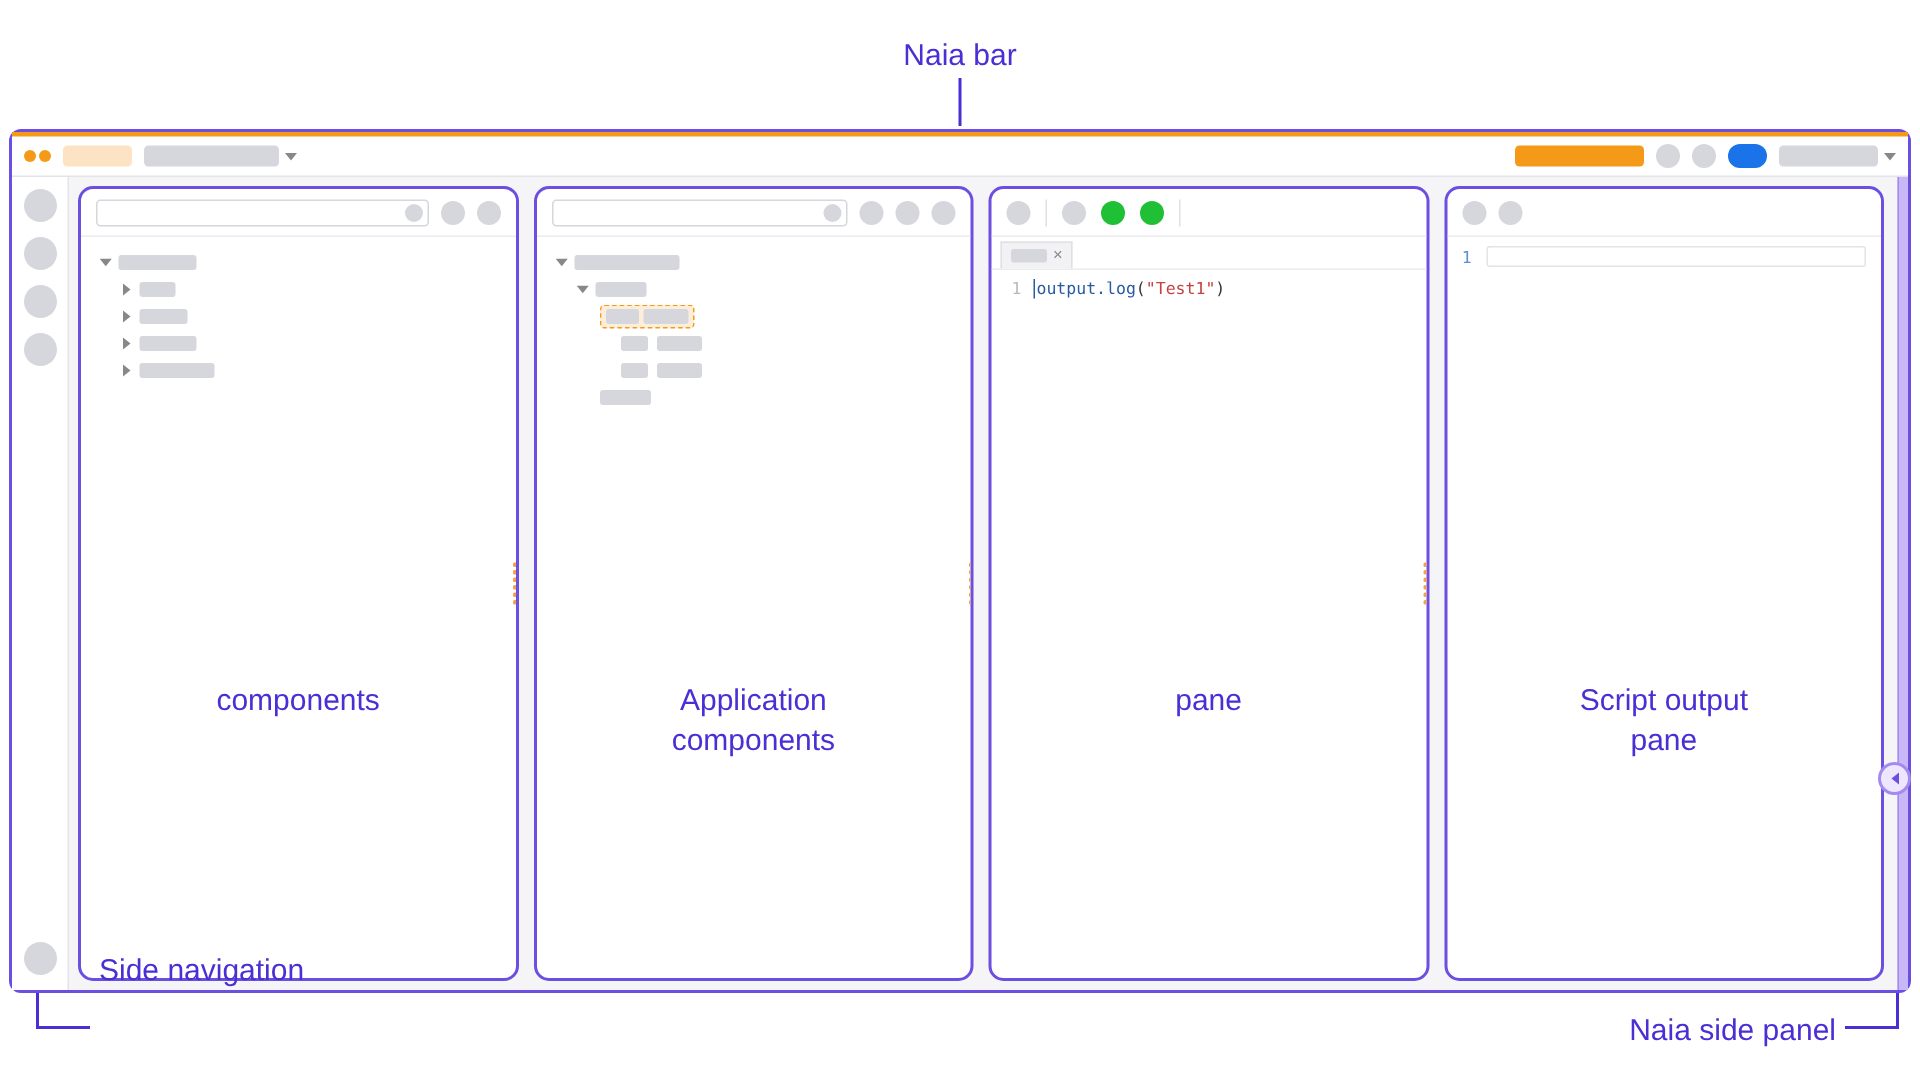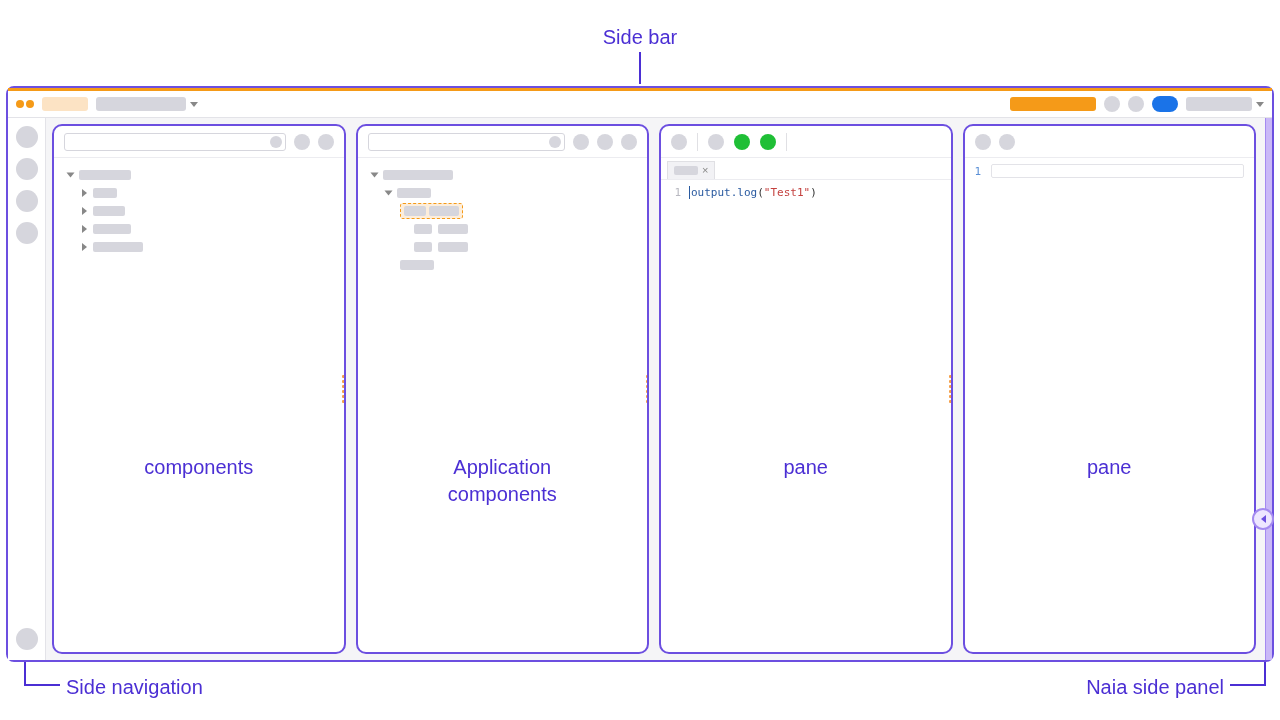--- a/index.html
+++ b/index.html
@@ -166,21 +166,21 @@
   .panel-caption {
     position:absolute; left:0; right:0; top: 328px;
     text-align:center; color:#4b2fd4; font-size:20px; line-height:1.35;
     pointer-events:none;
   }
 </style>
 </head>
 <body>
 
 <div class="annotation" style="left:0; right:0; top:24px;">
-  <span>Side bar</span>
+  <span>Naia bar</span>
 </div>
 <div class="annot-line" style="left:639px; top:52px; width:2px; height:32px;"></div>
 
 <div class="main-frame">
 
   <div class="shell-bar">
     <div class="logo-dots">
       <div class="logo-dot"></div>
         <div class="logo-dot"></div>
     </div>
@@ -350,30 +350,31 @@
         <div class="tb-circle"></div>
         <div class="tb-circle"></div>
       </div>
       <div class="output-area">
         <div class="output-line">
           <div class="out-num">1</div>
           <div class="out-box"></div>
         </div>
       </div>
       <div class="panel-caption">
+        <div>Script output</div>
         <div>pane</div>
       </div>
     </div>
 
   </div>
 </div>
 
 <div class="annot-line" style="left:24px; top:662px; width:2px; height:22px;"></div>
 <div class="annot-line" style="left:24px; top:684px; width:36px; height:2px;"></div>
-<div class="annotation" style="left:66px; top:674px; text-align:right;">
+<div class="annotation" style="left:66px; top:634px; text-align:right;">
   <span>Side navigation</span>
 </div>
 
 <div class="annot-line" style="right:14px; top:662px; width:2px; height:22px;"></div>
 <div class="annot-line" style="right:14px; top:684px; width:36px; height:2px;"></div>
 <div class="annotation" style="right:56px; top:674px; text-align:center;">
   <span>Naia side panel</span>
 </div>
 
 </body></html>

